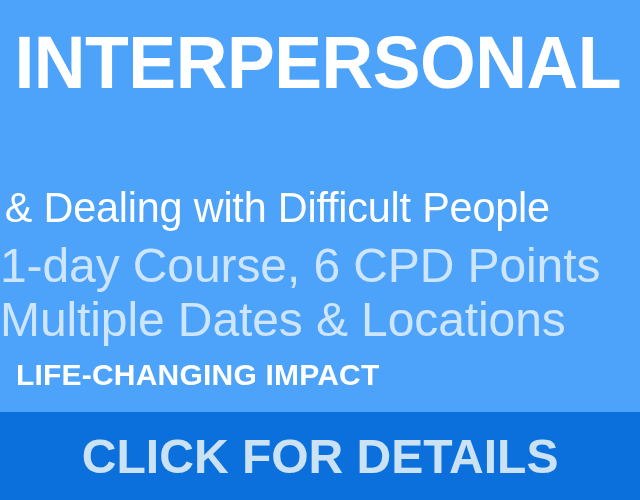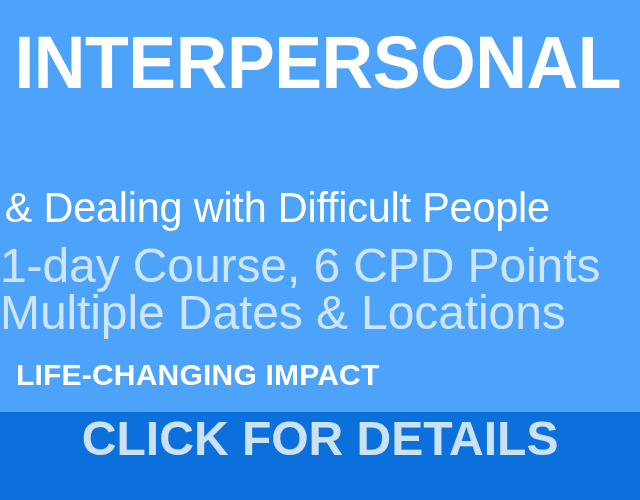--- a/index.html
+++ b/index.html
@@ -70,21 +70,21 @@
     left: 0;
     width: 640px;
     color: rgba(255, 255, 255, 0.72);
     font-weight: 300;
     font-size: 48px;
     line-height: 46px;
     letter-spacing: -0.1px;
     white-space: nowrap;
   }
   .detail-1 { top: 243px; }
-  .detail-2 { top: 290px; }
+  .detail-2 { top: 297px; }
 
   .kicker {
     position: absolute;
     left: 16px;
     top: 356px;
     width: 640px;
     color: #ffffff;
     font-weight: 700;
     font-size: 30px;
     line-height: 38px;
@@ -94,20 +94,21 @@
 
   
   .cta-bar {
     position: absolute;
     left: 0;
     top: 412px;
     width: 640px;
     height: 88px;
     background: #0b70dc;
     display: flex;
+    align-items: center;
     justify-content: center;
   }
 
   .cta-label {
     color: #cbe2f5;
     font-weight: 700;
     font-size: 49px;
     line-height: 52px;
     letter-spacing: 0px;
     white-space: nowrap;

